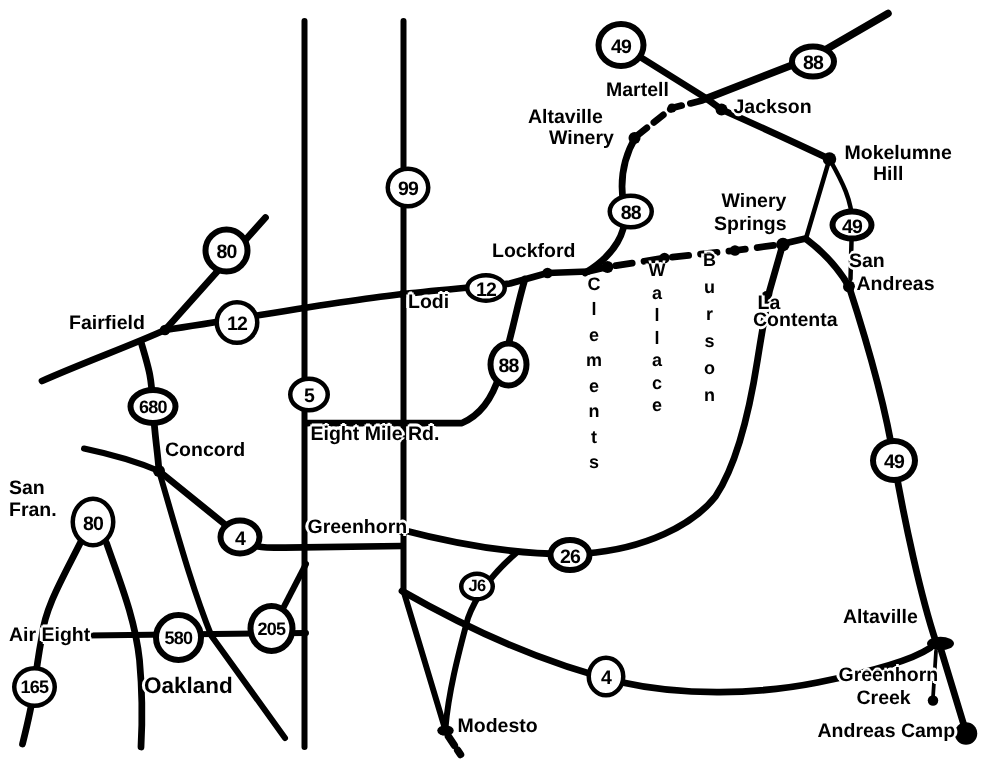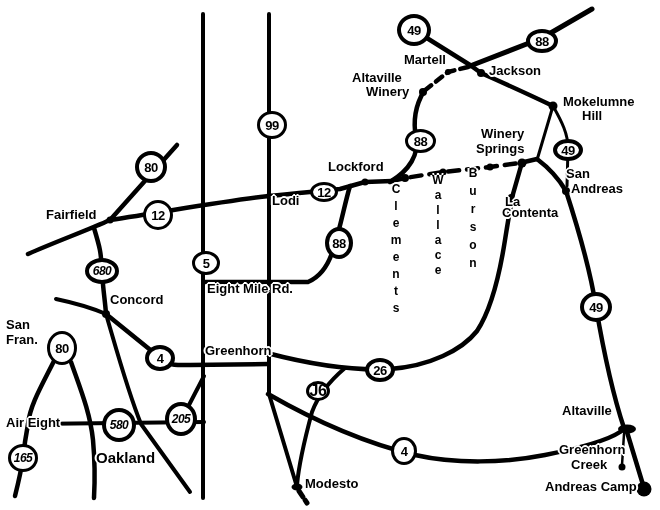--- a/index.html
+++ b/index.html
@@ -10,22 +10,22 @@
        text-shadow:2px 0 0 #fff,-2px 0 0 #fff,0 2px 0 #fff,0 -2px 0 #fff,
                    1px 1px 0 #fff,-1px -1px 0 #fff,1px -1px 0 #fff,-1px 1px 0 #fff;}
   .big{font-size:15px;}
   .vlbl{position:absolute;font-weight:bold;font-size:12px;
         writing-mode:vertical-lr;text-orientation:upright;line-height:12px;
         text-shadow:2px 0 0 #fff,-2px 0 0 #fff,0 2px 0 #fff,0 -2px 0 #fff;}
   .badge{position:absolute;display:flex;align-items:center;justify-content:center;
          background:#fff;border:4px solid #000;border-radius:50%;
          font-weight:bold;font-size:13px;box-sizing:border-box;letter-spacing:-0.5px;}
   .b3{border-width:3px;}
-  .f12{font-size:12px;font-style:italic;}
-  .f11{font-size:16px;text-align:right;}
+  .f12{font-size:12px;}
+  .f11{font-size:11px;text-align:right;}
 </style>
 </head>
 <body>
 
 <div id="map">
 
   <svg id="roads" width="660" height="510" viewBox="0 0 660 510" fill="none" stroke="#000" stroke-linecap="round" stroke-linejoin="round">
 
     <path stroke-width="4" d="M203,14 L203,498"></path>
     <path stroke-width="4" d="M269,14 L269,394 L297,487"></path>

